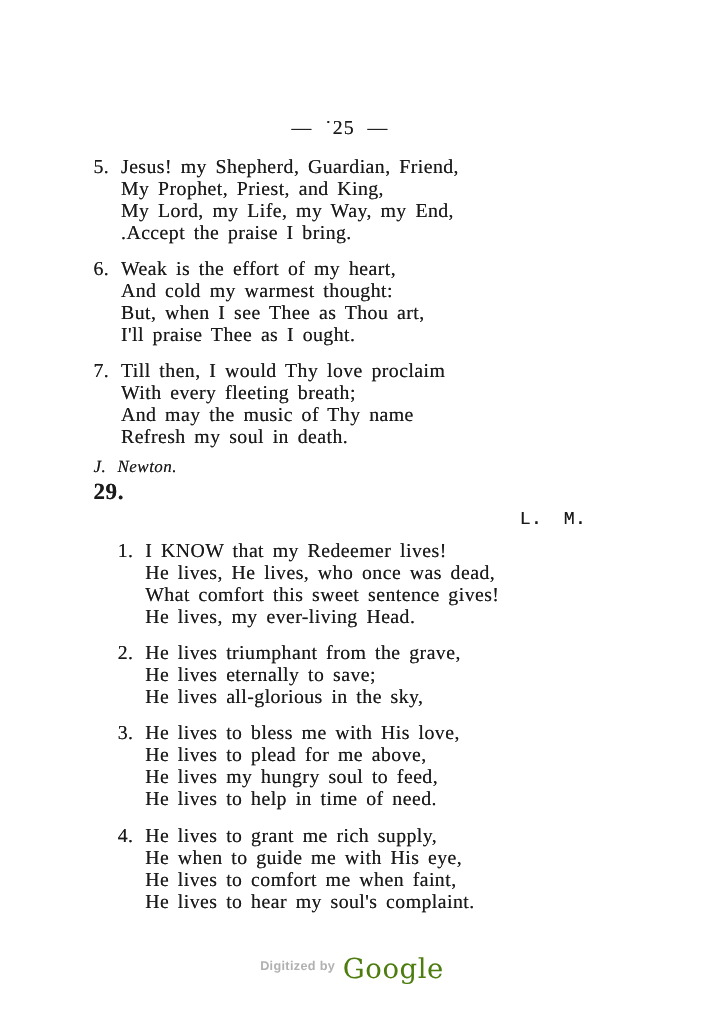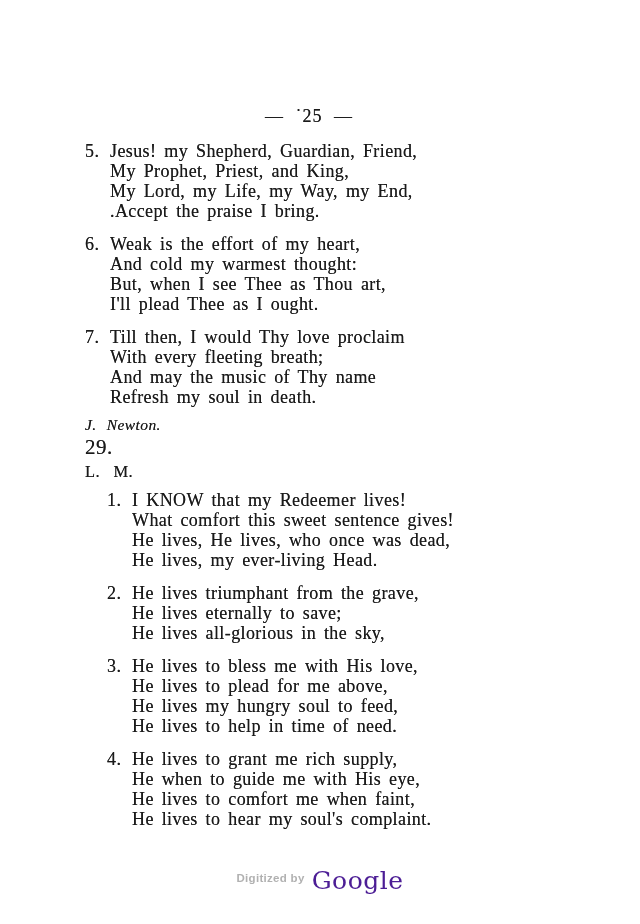--- a/index.html
+++ b/index.html
@@ -47,53 +47,54 @@
   .attribution {
     text-align: left;
     font-style: italic;
     font-size: 15.5px;
     word-spacing: 6px;
     margin-top: -5px;
     padding-right: 2px;
   }
   .hymn-number {
     font-size: 21px;
-    font-weight: normal;
+    font-weight: bold;
     line-height: 22px;
     margin-top: 1px;
     letter-spacing: 0.5px;
   }
   .hymn-meter {
-    text-align: left;
+    text-align: right;
     font-size: 16.5px;
     line-height: 20px;
     margin-top: 4px;
     margin-bottom: 8px;
     word-spacing: 9px;
+    font-family: Liberation Mono, monospace;
   }
   .watermark {
     position: absolute;
     left: 0; top: 866px;
     width: 640px;
     text-align: center;
     user-select: none;
   }
   .wm-prefix {
     font-family: "Liberation Sans", sans-serif;
     font-size: 11.5px;
     color: #b1b1b1;
     vertical-align: 7px;
     letter-spacing: 0.3px;
     margin-right: 7px;
     font-weight: bold;
   }
   .wm-logo {
     font-family: "DejaVu Serif", serif;
     font-size: 25px;
-    color: #4c1d95;
+    color: #4d7c0f;
     letter-spacing: 0.5px;
   }
 </style>
 </head>
 <body>
 
 <div class="page">
   <div class="content">
 
     <div class="page-number">— ˙25 —</div>
@@ -109,21 +110,21 @@
           <span class="verse-line">.Accept the praise I bring.</span>
         </span>
       </div>
 
       <div class="verse">
         <span class="verse-num">6.</span>
         <span class="verse-lines">
           <span class="verse-line">Weak is the effort of my heart,</span>
           <span class="verse-line">And cold my warmest thought:</span>
           <span class="verse-line">But, when I see Thee as Thou art,</span>
-          <span class="verse-line">I'll plead Thee as I ought.</span>
+          <span class="verse-line">I'll praise Thee as I ought.</span>
         </span>
       </div>
 
       <div class="verse">
         <span class="verse-num">7.</span>
         <span class="verse-lines">
           <span class="verse-line">Till then, I would Thy love proclaim</span>
           <span class="verse-line">With every fleeting breath;</span>
           <span class="verse-line">And may the music of Thy name</span>
           <span class="verse-line">Refresh my soul in death.</span>
@@ -134,22 +135,22 @@
     </div>
 
     <div class="second-hymn">
       <div class="hymn-number">29.</div>
       <div class="hymn-meter">L. M.</div>
 
       <div class="verse">
         <span class="verse-num">1.</span>
         <span class="verse-lines">
           <span class="verse-line">I KNOW that my Redeemer lives!</span>
+          <span class="verse-line">He lives, He lives, who once was dead,</span>
           <span class="verse-line">What comfort this sweet sentence gives!</span>
-          <span class="verse-line">He lives, He lives, who once was dead,</span>
           <span class="verse-line">He lives, my ever-living Head.</span>
         </span>
       </div>
 
       <div class="verse">
         <span class="verse-num">2.</span>
         <span class="verse-lines">
           <span class="verse-line">He lives triumphant from the grave,</span>
           <span class="verse-line">He lives eternally to save;</span>
           <span class="verse-line">He lives all-glorious in the sky,</span>

